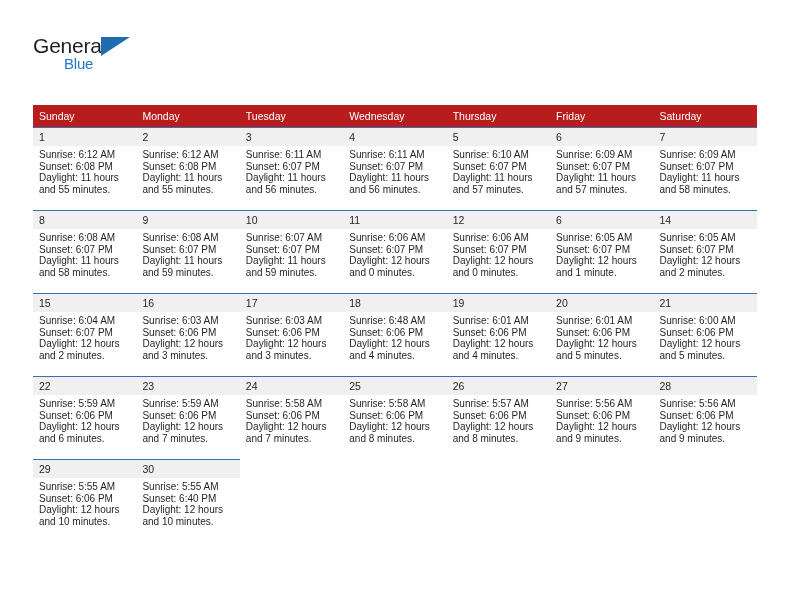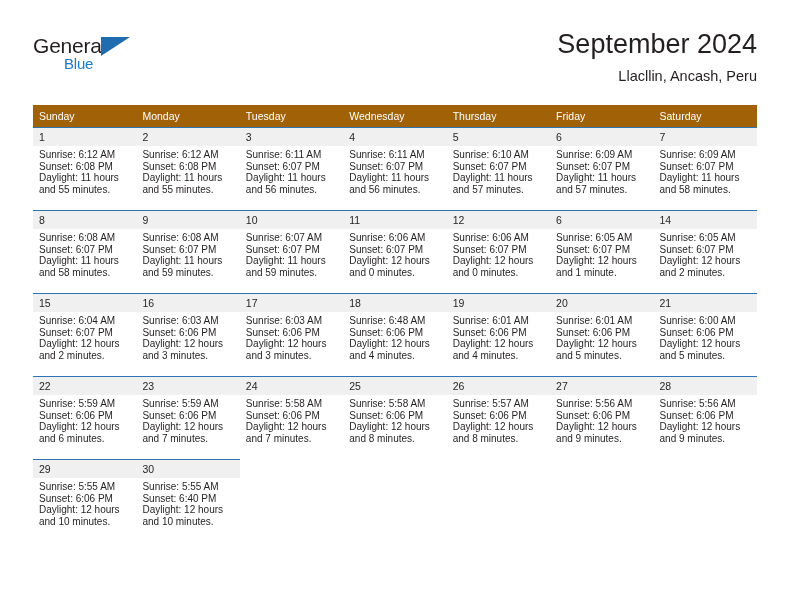--- a/index.html
+++ b/index.html
@@ -86,21 +86,21 @@
   
   .calendar {
     position: absolute;
     left: 33px;
     top: 105px;
     width: 724px;
     border-collapse: collapse;
     table-layout: fixed;
   }
   .calendar th {
-    background: #a16207;
+    background: #b91c1c;
     color: #ffffff;
     font-size: 10.5px;
     font-weight: normal;
     text-align: left;
     padding: 5px 0 5px 6px;
     height: 12px;
     border: none;
   }
   .calendar td {
     width: 103.43px;
@@ -146,24 +146,20 @@
 <div class="page">
 
   <div class="header">
 
     <div class="brand">
       <span class="brand-general">General</span>
       <span class="brand-triangle"></span>
       <span class="brand-blue">Blue</span>
     </div>
 
-    <div class="title-block">
-      <div class="month-title">September 2024</div>
-      <div class="location">Llacllin, Ancash, Peru</div>
-    </div>
 
   </div>
 
   <table class="calendar">
     <thead>
       <tr>
         <th>Sunday</th>
         <th>Monday</th>
         <th>Tuesday</th>
         <th>Wednesday</th>

